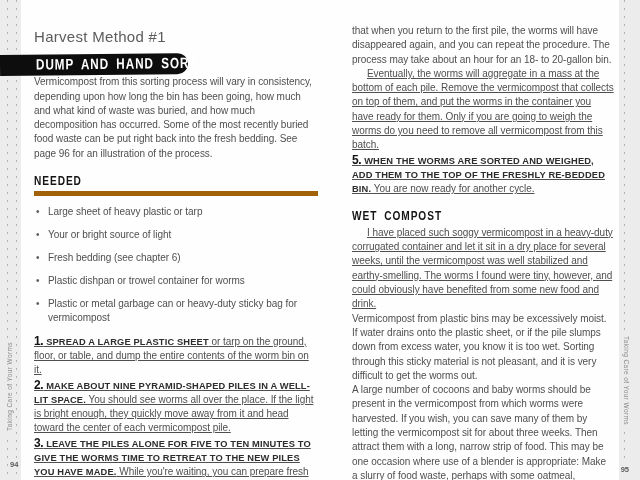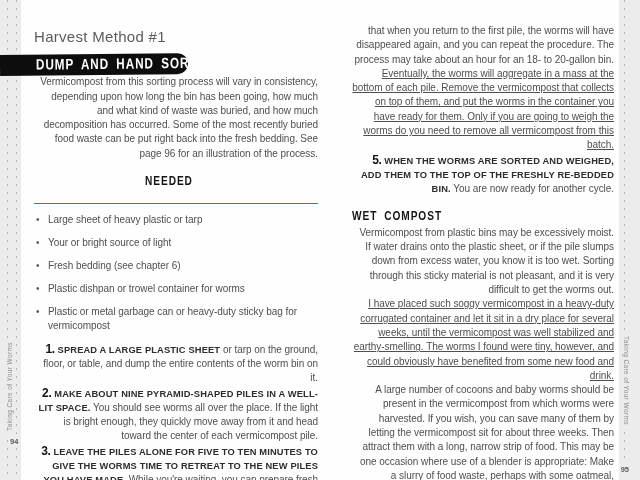--- a/index.html
+++ b/index.html
@@ -13,46 +13,46 @@
   .edge-strip.right{right:0;}
   .perf-line{position:absolute;top:0;bottom:0;width:1px;
     background-image:repeating-linear-gradient(to bottom,#b3b3b3 0 2px,transparent 2px 8px);}
   
   .side-label{position:absolute;z-index:2;font-size:6.5px;color:#8b8b8b;
     background:#ececec;padding:4px 1px;letter-spacing:0.4px;white-space:nowrap;}
   .side-label.left{left:5px;top:338px;writing-mode:vertical-rl;transform:rotate(180deg);}
   .side-label.right{right:9px;top:332px;writing-mode:vertical-rl;}
   .pagenum{position:absolute;z-index:2;font-size:7.5px;font-weight:700;color:#5a5a5a;
     background:#ececec;padding:2px 1px;}
-  .pagenum.left{left:9px;top:435px;}
+  .pagenum.left{left:9px;top:458px;}
   .pagenum.right{right:10px;top:463px;}
   
   .col{position:absolute;top:26px;z-index:3;font-size:10px;line-height:14.3px;
     color:#4f4f4f;letter-spacing:-0.05px;}
   .col.left{left:34px;width:284px;}
   .col.right{left:352px;width:262px;top:24px;}
   .kicker{font-size:15px;color:#5c5c5c;letter-spacing:0.3px;margin:4px 0 10px 0;}
   .banner{margin-left:-34px;width:188px;height:21px;background:#0d0d0d;
     border-radius:0 11px 11px 0;display:flex;align-items:center;padding-left:36px;
     box-sizing:border-box;transform:rotate(-0.6deg);}
   .cond{display:inline-block;transform:scaleX(0.78);transform-origin:0 50%;
     font-weight:700;letter-spacing:1.2px;word-spacing:4px;white-space:nowrap;}
   .banner .cond{color:#fff;font-size:15px;}
   .intro{margin-top:9px;}
-  .rule-head{margin-top:13px;border-bottom:1px solid #a16207;padding-bottom:14px;text-align:center;}
+  .rule-head{margin-top:13px;border-bottom:5px solid #a16207;padding-bottom:2px;}
   .rule-head .cond,.sec-head .cond{font-size:13px;color:#141414;}
   ul.needed{list-style:none;margin:9px 0 0 0;padding:0;}
   ul.needed li{position:relative;padding-left:14px;margin-bottom:8.5px;}
   ul.needed li .dot{position:absolute;left:2px;top:0;color:#5a5a5a;}
-  .step{margin-top:13.5px;}
+  .step{margin-top:13.5px;text-decoration:underline;}
   .step-num{font-weight:800;font-size:12px;color:#111;letter-spacing:-0.3px;}
   .lead{font-weight:700;font-size:9.3px;color:#2d2d2d;letter-spacing:0.15px;}
   .sec-head{margin:12px 0 2px 0;}
   .indent{text-indent:15px;text-decoration:underline;}
-  .para{margin:0;text-align:right;}
+  .para{margin:0;}
 </style>
 </head>
 <body>
 
 <div id="spread">
 
   <div class="edge-strip left">
     <div class="perf-line" style="left:7px;"></div>
     <div class="perf-line" style="left:16px;"></div>
   </div>
@@ -96,19 +96,19 @@
 
   <div class="col right">
     <p class="para">that when you return to the first pile, the worms will have disappeared again, and you can repeat the procedure. The process may take about an hour for an 18- to 20-gallon bin.</p>
     <p class="para indent">Eventually, the worms will aggregate in a mass at the bottom of each pile. Remove the vermicompost that collects on top of them, and put the worms in the container you have ready for them. Only if you are going to weigh the worms do you need to remove all vermicompost from this batch.</p>
 
     <p class="para step"><span class="step-num">5.</span><span class="lead"> WHEN THE WORMS ARE SORTED AND WEIGHED, ADD THEM TO THE TOP OF THE FRESHLY RE-BEDDED BIN.</span><span> You are now ready for another cycle.</span></p>
 
     <div class="sec-head">
       <span class="cond">WET COMPOST</span>
     </div>
+    <p class="para indent">I have placed such soggy vermicompost in a heavy-duty corrugated container and let it sit in a dry place for several weeks, until the vermicompost was well stabilized and earthy-smelling. The worms I found were tiny, however, and could obviously have benefited from some new food and drink.</p>
     <p class="para">Vermicompost from plastic bins may be excessively moist. If water drains onto the plastic sheet, or if the pile slumps down from excess water, you know it is too wet. Sorting through this sticky material is not pleasant, and it is very difficult to get the worms out.</p>
-    <p class="para indent">I have placed such soggy vermicompost in a heavy-duty corrugated container and let it sit in a dry place for several weeks, until the vermicompost was well stabilized and earthy-smelling. The worms I found were tiny, however, and could obviously have benefited from some new food and drink.</p>
 
     <p class="para">A large number of cocoons and baby worms should be present in the vermicompost from which worms were harvested. If you wish, you can save many of them by letting the vermicompost sit for about three weeks. Then attract them with a long, narrow strip of food. This may be one occasion where use of a blender is appropriate: Make a slurry of food waste, perhaps with some oatmeal, cornmeal, or other grain mash in it. With your fingers or a trowel, make a groove down the center of the vermicompost and fill this groove with the slurry. In a couple of days, you should be able to remove concentrated batches of young worms from underneath this narrow strip. Repeat two or three times to obtain new hatchlings you can add to your regular bin.</p>
   </div>
 
 </div>
 
 </body></html>

